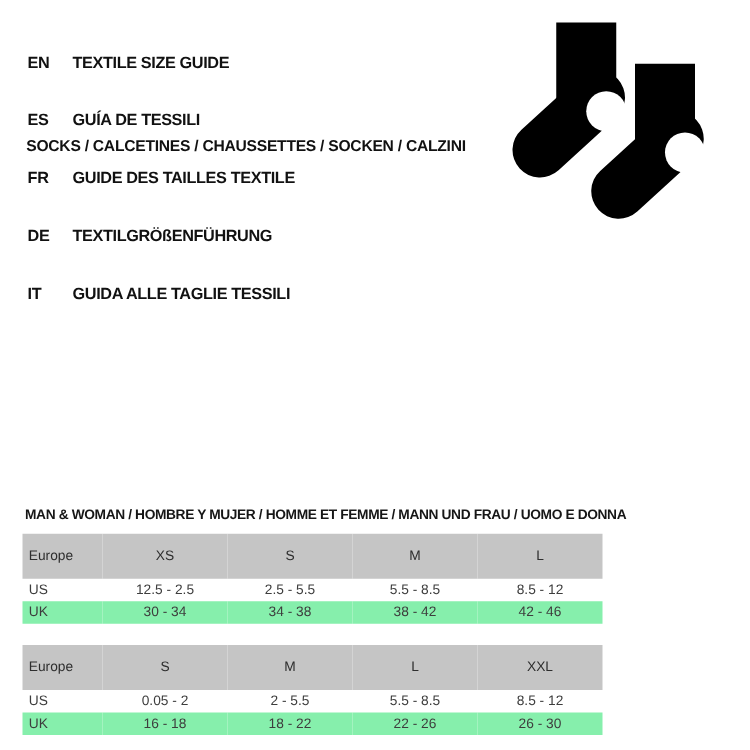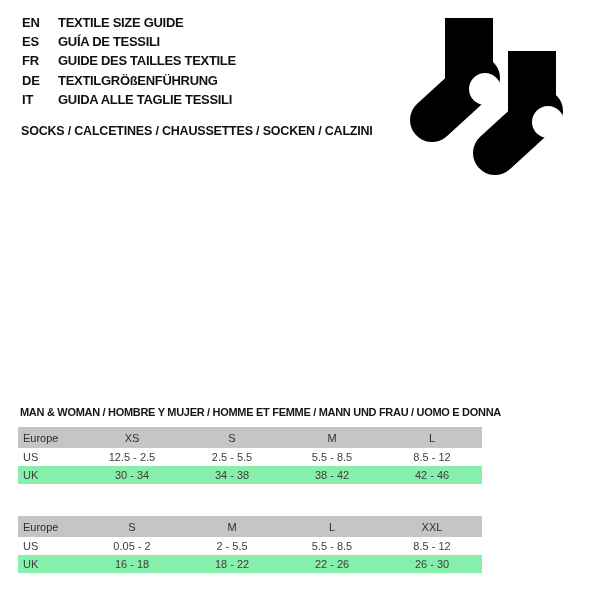--- a/index.html
+++ b/index.html
@@ -17,41 +17,42 @@
   
   .lang-list {
     position: absolute;
     left: 22px;
     top: 13px;
   }
   .lang-row {
     display: flex;
     height: 19.2px;
     align-items: center;
+    margin-top: 27px;
   }
   .lang-code {
     width: 36px;
     font-size: 13px;
     font-weight: 700;
     letter-spacing: -0.2px;
     color: #111;
   }
   .lang-label {
     font-size: 13px;
     font-weight: 700;
     letter-spacing: -0.3px;
     color: #111;
     white-space: nowrap;
   }
 
   
   .category-line {
     position: absolute;
     left: 21px;
-    top: 124px;
+    top: 110px;
     font-size: 12.5px;
     font-weight: 700;
     letter-spacing: -0.2px;
     color: #111;
     white-space: nowrap;
   }
 
   
   .socks-icon {
     position: absolute;
@@ -89,21 +90,21 @@
   table.size-table td {
     font-weight: 400;
     text-align: center;
     vertical-align: middle;
     white-space: nowrap;
   }
   table.size-table col.c-label { width: 64px; }
   table.size-table col.c-size  { width: 100px; }
 
   table.size-table thead th {
-    height: 21px;
+    height: 36px;
     background: #c5c5c5;
     color: #2e2e2e;
   }
   table.size-table tbody td {
     height: 18px;
     color: #3d3d3d;
     margin-top: 12px;
   }
   table.size-table tbody tr.alt td {
     background: #86efac;

